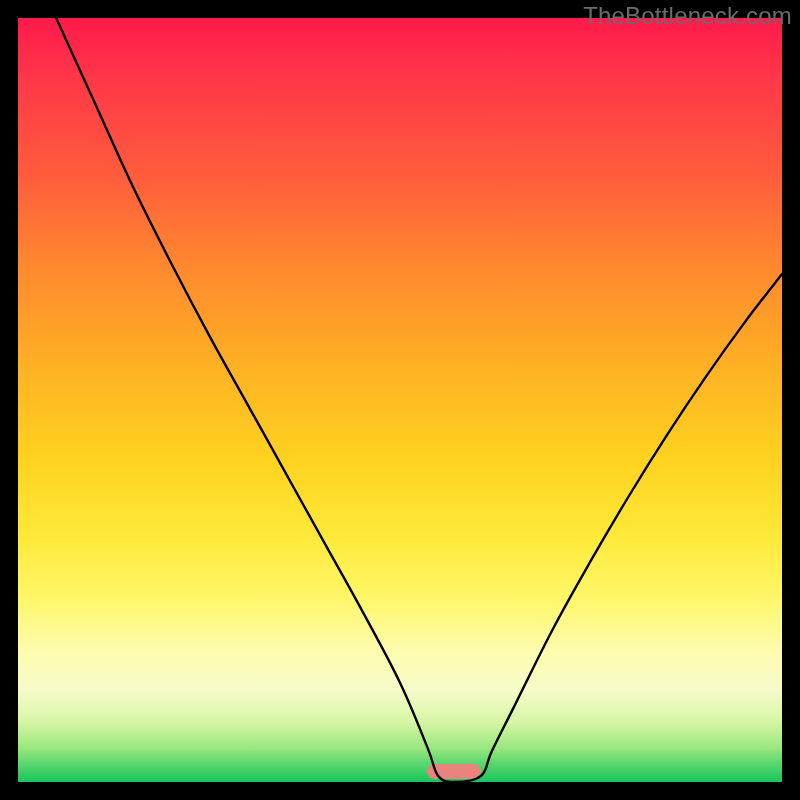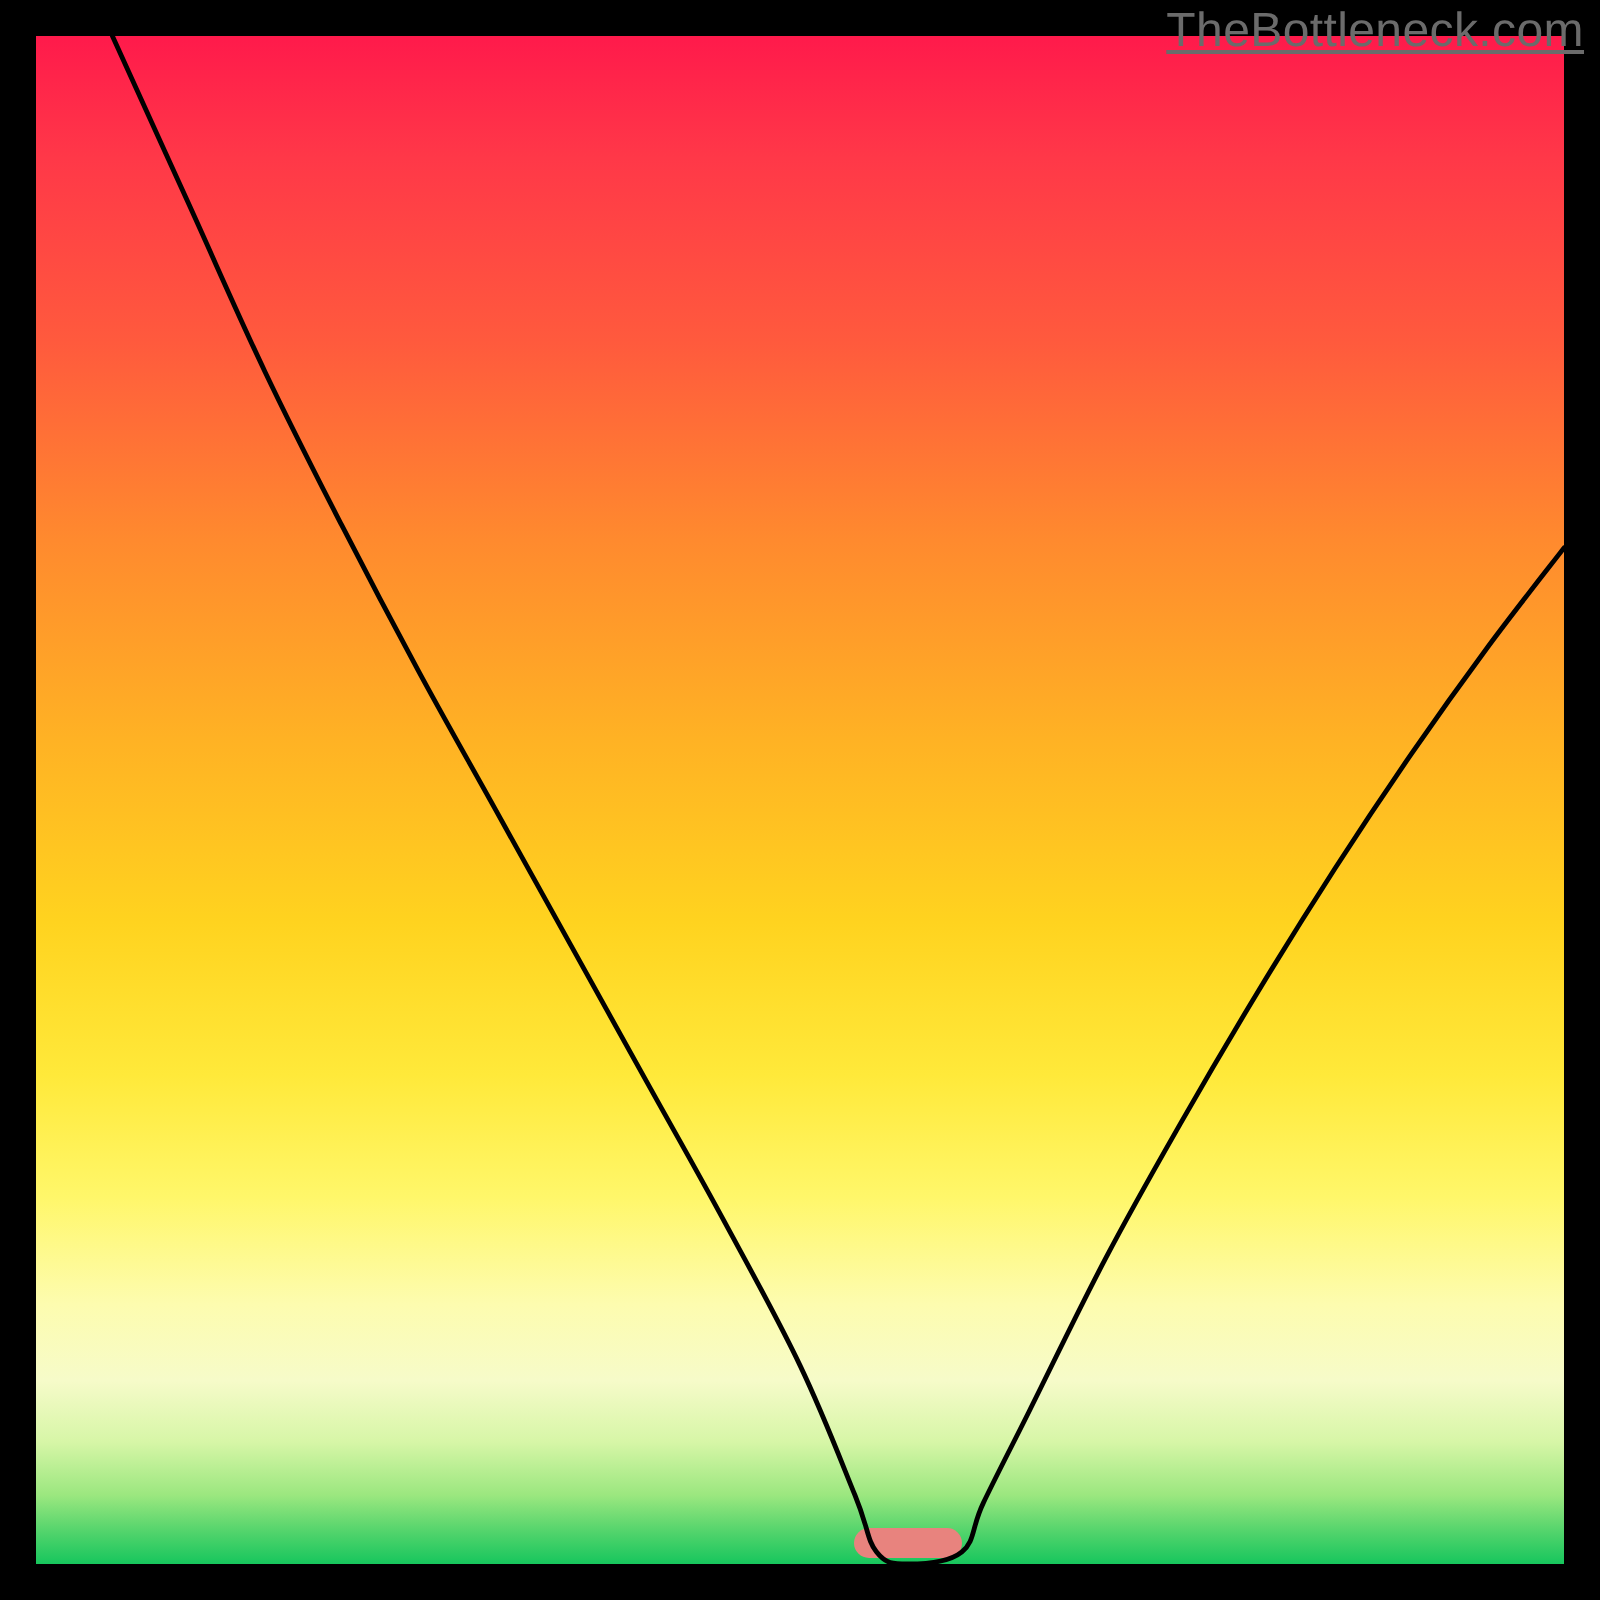--- a/index.html
+++ b/index.html
@@ -37,21 +37,20 @@
   }
   .watermark {
     position: absolute;
     top: 2px;
     right: 8px;
     color: #6b6b6b;
     font-size: 24px;
     font-weight: 400;
     letter-spacing: 0.2px;
     z-index: 5;
-    text-decoration: underline;
   }
   svg.curve {
     position: absolute;
     left: 0;
     top: 0;
     width: 764px;
     height: 764px;
     z-index: 3;
   }
   .trough {

